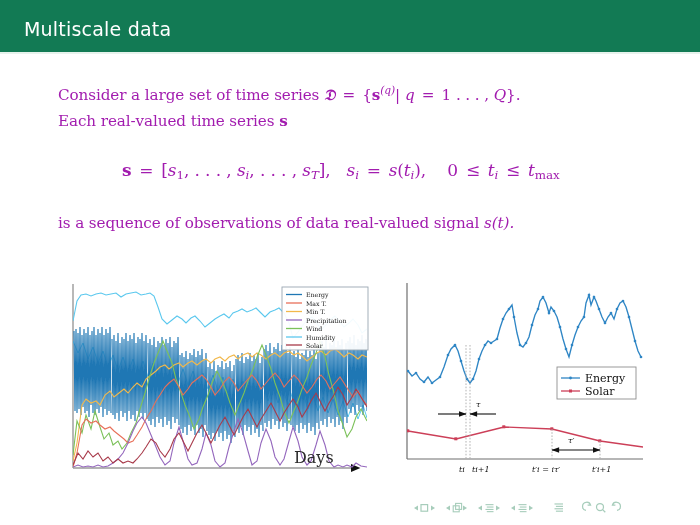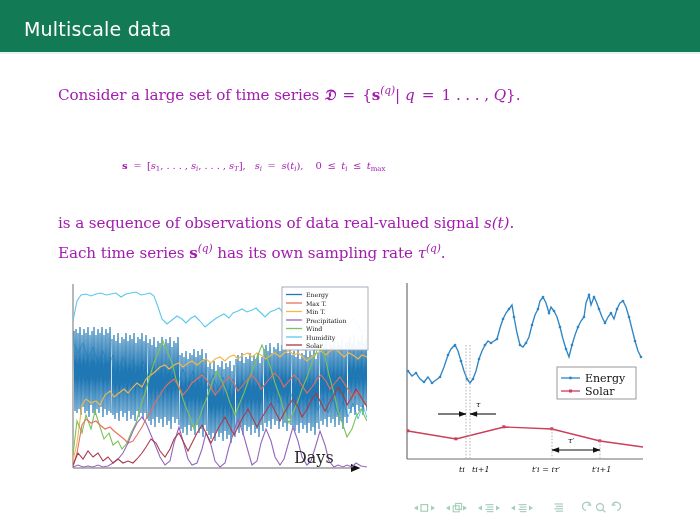--- a/index.html
+++ b/index.html
@@ -51,21 +51,21 @@
   .para {
     position: absolute;
     font-family: "DejaVu Serif", serif;
     font-size: 15.2px;
     color: #a21caf;
     white-space: nowrap;
     letter-spacing: -0.1px;
   }
   #line1 { left: 58px; top: 84px; }
   #line2 { left: 58px; top: 112px; }
-  #eqline { left: 122px; top: 160px; font-size: 10px;}
+  #eqline { left: 122px; top: 160px; font-size: 17px;}
   #line3 { left: 58px; top: 214px; }
   #line4 { left: 58px; top: 242px; }
 
   .mi { font-family: "DejaVu Serif", serif; font-style: italic; }
   .mbf { font-family: "DejaVu Serif", serif; font-weight: bold; font-style: normal;}
   .mup { font-family: "DejaVu Serif", serif; font-style: normal;}
   .sup { font-size: 0.70em; vertical-align: 0.52em; }
   .sub { font-size: 0.70em; vertical-align: -0.26em; }
   .op  { padding: 0 2.5px; font-style: normal; }
   .frak { font-family: "DejaVu Serif", serif; font-style: italic; font-weight: bold; }
@@ -110,20 +110,24 @@
     <span>Consider a large set of time series</span>
     <span class="frak">𝔇</span>
     <span class="op mup">=</span>
     <span class="mup">{</span><span class="mbf">s</span><span class="mi sup">(q)</span><span class="mup">|</span>
     <span class="mi">q</span>
     <span class="op mup">=</span>
     <span class="mup">1 . . . ,</span>
     <span class="mi">Q</span><span class="mup">}.</span>
   </div>
 
+  <div class="para" id="line2">
+    <span>Each real-valued time series</span>
+    <span class="mbf">s</span>
+  </div>
 
   <div class="para" id="eqline">
     <span class="mbf">s</span>
     <span class="op mup">=</span>
     <span class="mup">[</span><span class="mi">s</span><span class="mup sub">1</span><span class="mup">, . . . ,</span>
     <span class="mi">s</span><span class="mi sub">i</span><span class="mup">, . . . ,</span>
     <span class="mi">s</span><span class="mi sub">T</span><span class="mup">],</span>
     &nbsp;
     <span class="mi">s</span><span class="mi sub">i</span>
     <span class="op mup">=</span>
@@ -134,26 +138,20 @@
     <span class="mi">t</span><span class="mi sub">i</span>
     <span class="op mup">≤</span>
     <span class="mi">t</span><span class="mup sub">max</span>
   </div>
 
   <div class="para" id="line3">
     <span>is a sequence of observations of data real-valued signal</span>
     <span class="mi">s(t).</span>
   </div>
 
-  <div class="para" id="line4">
-    <span>Each time series</span>
-    <span class="mbf">s</span><span class="mi sup">(q)</span>
-    <span>has its own sampling rate</span>
-    <span class="mi">τ</span><span class="mi sup">(q)</span><span class="mup">.</span>
-  </div>
 
   <div id="fig-left">
     <svg class="figsvg" width="306" height="197" viewBox="0 0 306 197">
       <defs>
         <clipPath id="clipL">
             <rect x="9" y="1" width="294" height="184"></rect>
           </clipPath>
         <marker id="arrL" markerWidth="9" markerHeight="9" refX="1" refY="3" orient="auto">
           <path d="M0,0 L7,3 L0,6 Z" fill="#111"></path>
         </marker>

